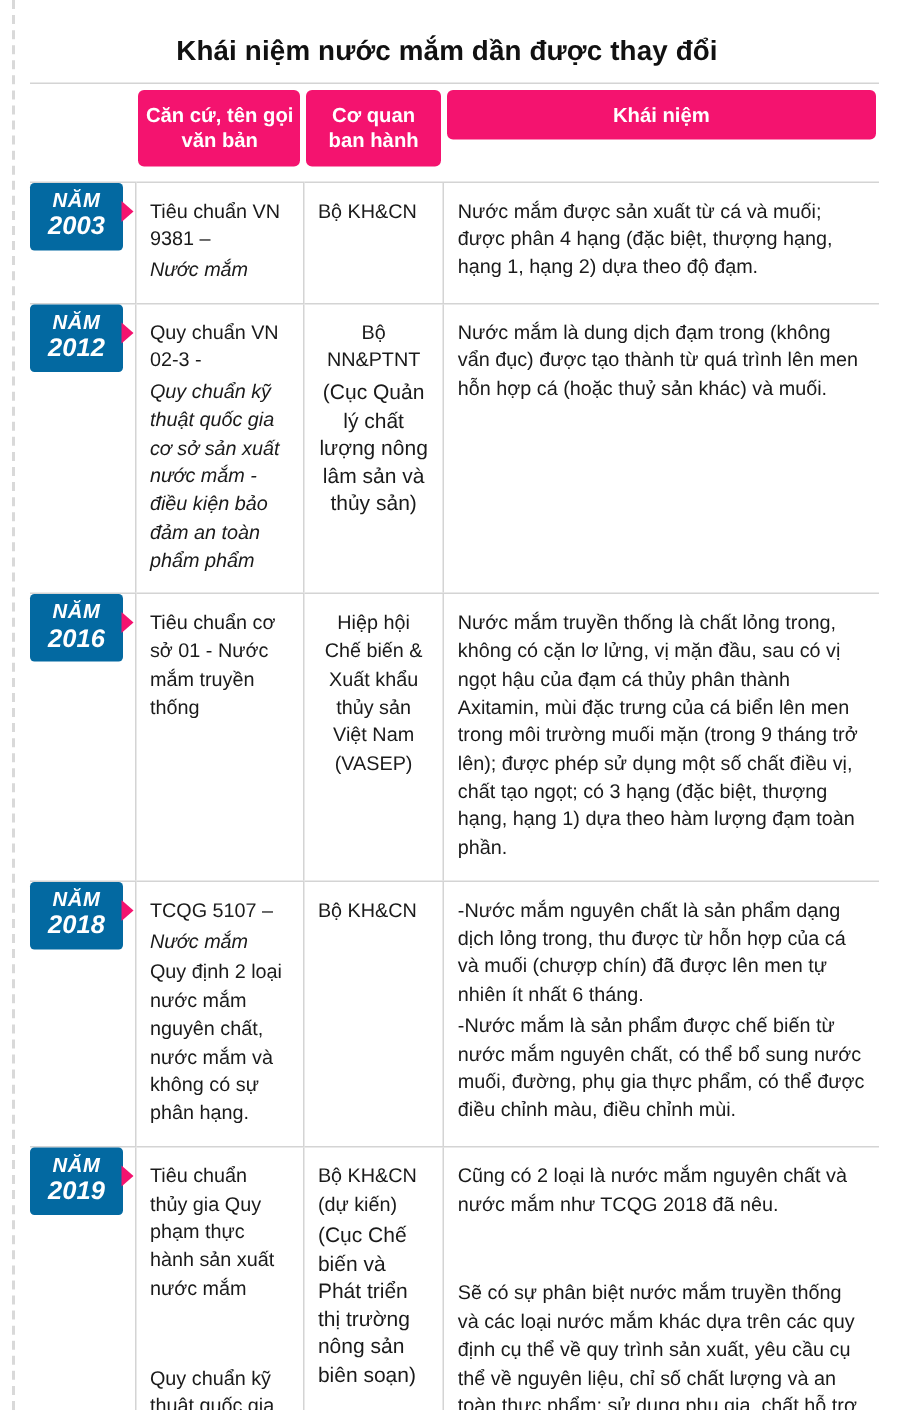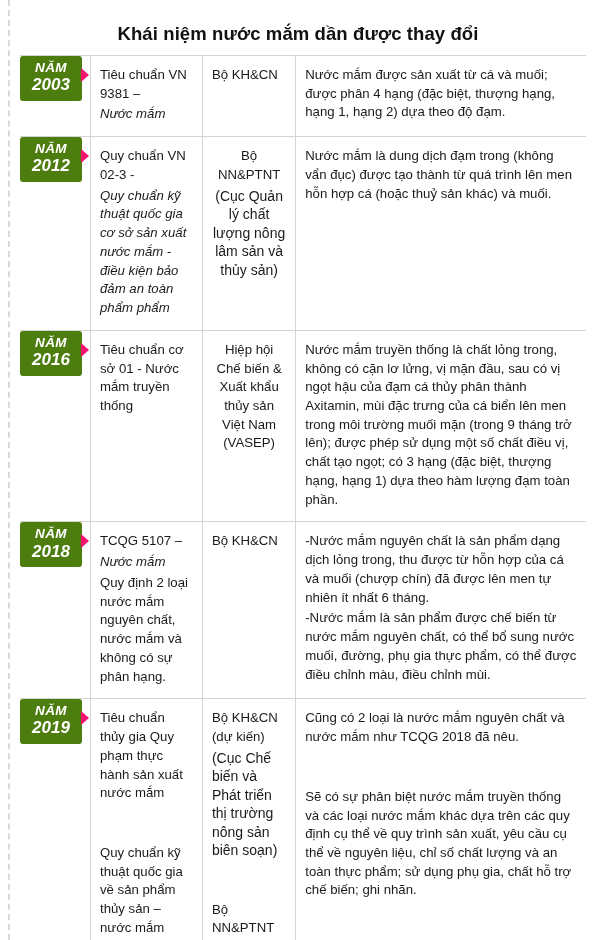--- a/index.html
+++ b/index.html
@@ -76,21 +76,21 @@
     margin: 4px 2px 10px 2px;
   }
   .hdr.wide { padding: 8px 6px; }
 
   
   .year-cell { padding: 10px 4px 10px 0; }
   .year-badge {
     position: relative;
     display: block;
     width: 62px;
-    background: #4d7c0f;
+    background: #0369a1;
     color: #ffffff;
     text-align: center;
     padding: 5px 2px 7px 2px;
     border-radius: 3px;
     font-weight: bold;
     font-style: italic;
     line-height: 1.05;
   }
   .year-badge .lbl { font-size: 13.5px; letter-spacing: 0.4px; display: block; }
   .year-badge .num { font-size: 17px; display: block; margin-top: 1px; }
@@ -129,20 +129,32 @@
 
   <table class="grid">
     <colgroup>
       <col class="c-year">
       <col class="c-doc">
       <col class="c-org">
       <col class="c-def">
     </colgroup>
 
     <tbody>
+        <tr class="hrow">
+      <td></td>
+      <td>
+        <div class="hdr">Căn cứ, tên gọi văn bản</div>
+      </td>
+      <td>
+        <div class="hdr">Cơ quan ban hành</div>
+      </td>
+      <td>
+        <div class="hdr wide">Khái niệm</div>
+      </td>
+    </tr>
 
     <tr>
       <td class="year-cell">
         <div class="year-badge">
           <span class="lbl">NĂM</span>
           <span class="num">2003</span>
         </div>
       </td>
       <td class="sep-l">
         <div class="cell">

